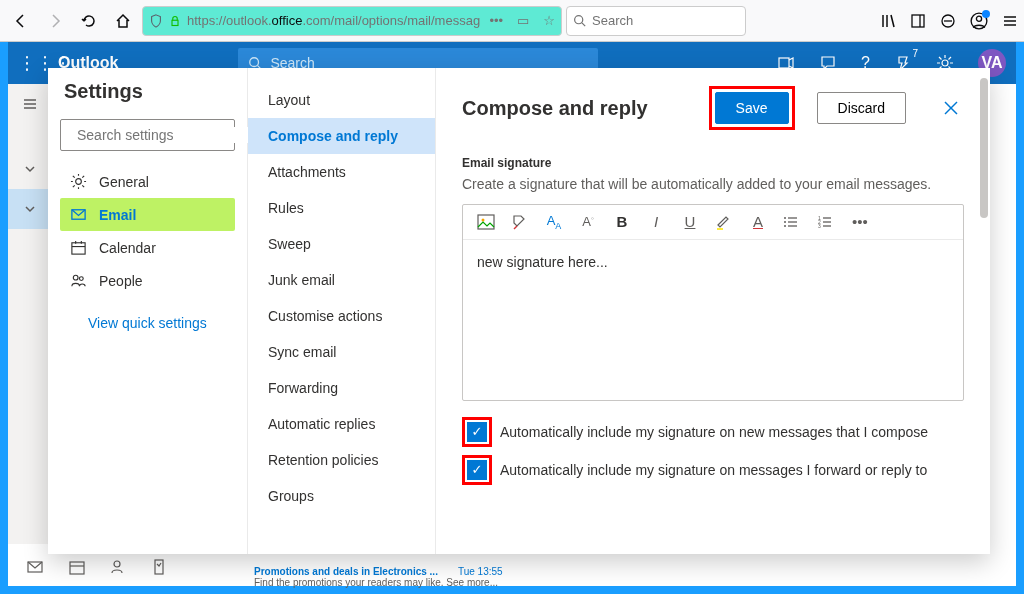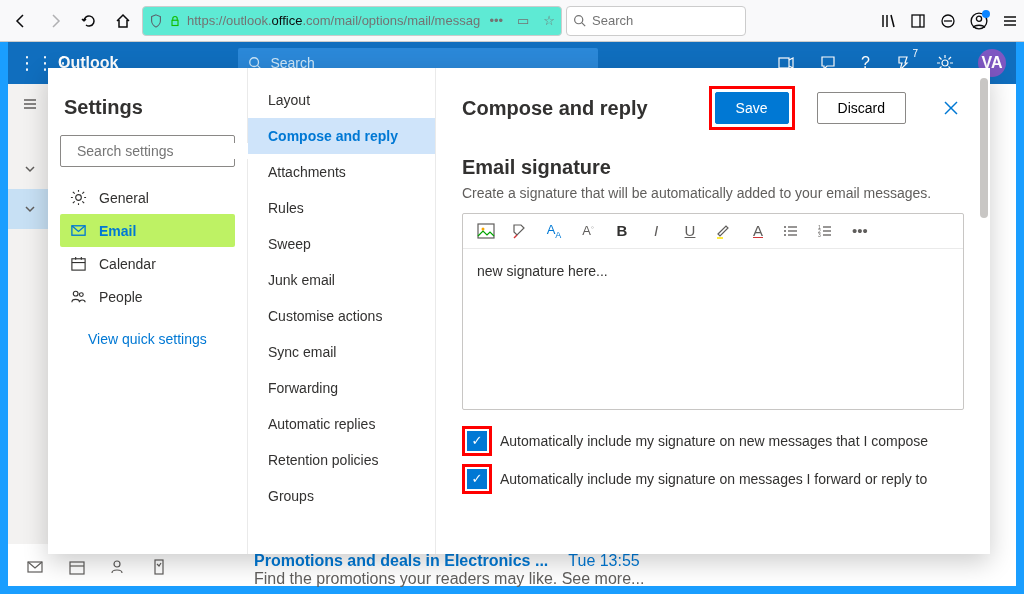--- a/index.html
+++ b/index.html
@@ -28,59 +28,59 @@
 
 
 .mini-sidebar { position: absolute; top: 42px; left: 0; width: 44px; background: #f3f2f1; border-right: 1px solid #eaeaea; height: 460px; }
 .mini-item { height: 40px; display: flex; align-items: center; justify-content: center; color: #605e5c; }
 .mini-item.active { background: #c7e0f4; }
 .mini-hamburger { height: 40px; display: flex; align-items: center; justify-content: center; color: #605e5c; }
 .bottom-icons { position: absolute; left: 8px; bottom: 0; display: flex; gap: 24px; padding: 10px; color: #605e5c; }
 
 
 .modal { position: absolute; top: 68px; left: 48px; right: 34px; bottom: 40px; background: #fff; box-shadow: 0 8px 24px rgba(0,0,0,0.2); display: flex; }
-.settings-nav { width: 200px; border-right: 1px solid #eaeaea; padding: 28px 12px; display: flex; flex-direction: column; }
+.settings-nav { width: 200px; border-right: 1px solid #eaeaea; padding: 12px 12px; display: flex; flex-direction: column; }
 .settings-title { font-size: 20px; font-weight: 600; color: #323130; margin-bottom: 16px; padding-left: 4px; }
 .settings-search { display: flex; align-items: center; border: 1px solid #8a8886; border-radius: 2px; height: 32px; padding: 0 8px; gap: 8px; margin-bottom: 14px; }
 .settings-search input { border: none; outline: none; font-size: 14px; flex: 1; }
 .settings-cat { display: flex; align-items: center; gap: 12px; padding: 8px 10px; font-size: 14px; color: #323130; cursor: pointer; border-radius: 2px; }
 .settings-cat.active { background: #bef264; color: #0078d4; font-weight: 600; }
 .quick-link { color: #0078d4; font-size: 14px; margin-top: 18px; padding-left: 28px; cursor: pointer; }
 
 .sub-nav { width: 188px; border-right: 1px solid #eaeaea; padding: 14px 0; overflow-y: auto; }
 .sub-item { padding: 10px 20px; font-size: 14px; color: #323130; cursor: pointer; }
 .sub-item.active { background: #cfe4fa; color: #0078d4; font-weight: 600; }
 
 .content { flex: 1; padding: 18px 26px; position: relative; overflow-y: auto; }
 .content-header { display: flex; align-items: center; margin-bottom: 26px; }
 .content-title { font-size: 20px; font-weight: 600; color: #323130; }
 .content-actions { margin-left: auto; display: flex; gap: 22px; align-items: center; }
 .btn { height: 32px; padding: 0 20px; font-size: 14px; border: 1px solid #8a8886; background: #fff; cursor: pointer; border-radius: 2px; }
 .btn.primary { background: #0078d4; border-color: #0078d4; color: #fff; }
 .highlight-box { border: 3px solid #ff0000; padding: 3px; display: inline-flex; }
 .close-x { color: #0078d4; font-size: 16px; cursor: pointer; margin-left: 10px; padding: 6px; }
 
-.section-title { font-size: 20px; font-weight: 600; color: #323130; margin-bottom: 6px; }
+.section-title { font-size: 12px; font-weight: 600; color: #323130; margin-bottom: 6px; }
 .section-desc { font-size: 14px; color: #605e5c; margin-bottom: 12px; }
 
 .editor { border: 1px solid #c8c6c4; border-radius: 2px; margin-bottom: 16px; }
 .toolbar { display: flex; gap: 16px; padding: 8px 14px; border-bottom: 1px solid #eaeaea; align-items: center; color: #605e5c; }
 .toolbar .tb { cursor: pointer; font-size: 15px; min-width: 18px; text-align: center; }
 .toolbar .bold { font-weight: bold; color: #323130; }
 .toolbar .underline-a { text-decoration: underline; text-decoration-color: #d13438; }
 .editor-body { padding: 14px; min-height: 160px; font-size: 14px; color: #323130; }
 
 .check-row { display: flex; align-items: center; gap: 8px; margin-bottom: 8px; font-size: 14px; color: #323130; }
 .checkbox-hl { border: 3px solid #ff0000; padding: 2px; display: inline-flex; }
 .checkbox { width: 20px; height: 20px; background: #0078d4; display: flex; align-items: center; justify-content: center; color: #fff; font-size: 13px; }
 
 .scrollbar-track { position: absolute; right: 2px; top: 10px; width: 8px; height: 380px; }
 .scrollbar-thumb { width: 8px; height: 140px; background: #c8c6c4; border-radius: 4px; }
 
-.bg-promo { position: absolute; left: 246px; bottom: -2px; font-size: 16px; color: #605e5c; }
+.bg-promo { position: absolute; left: 246px; bottom: -2px; font-size: 10px; color: #605e5c; }
 .bg-promo .blue { color: #0078d4; font-weight: 600; }
 .bg-promo .time { color: #0078d4; margin-left: 20px; }
 
 svg { display: block; }
 </style>
 </head>
 <body>
 
 <div class="browser-chrome">
   <div class="nav-btn">

